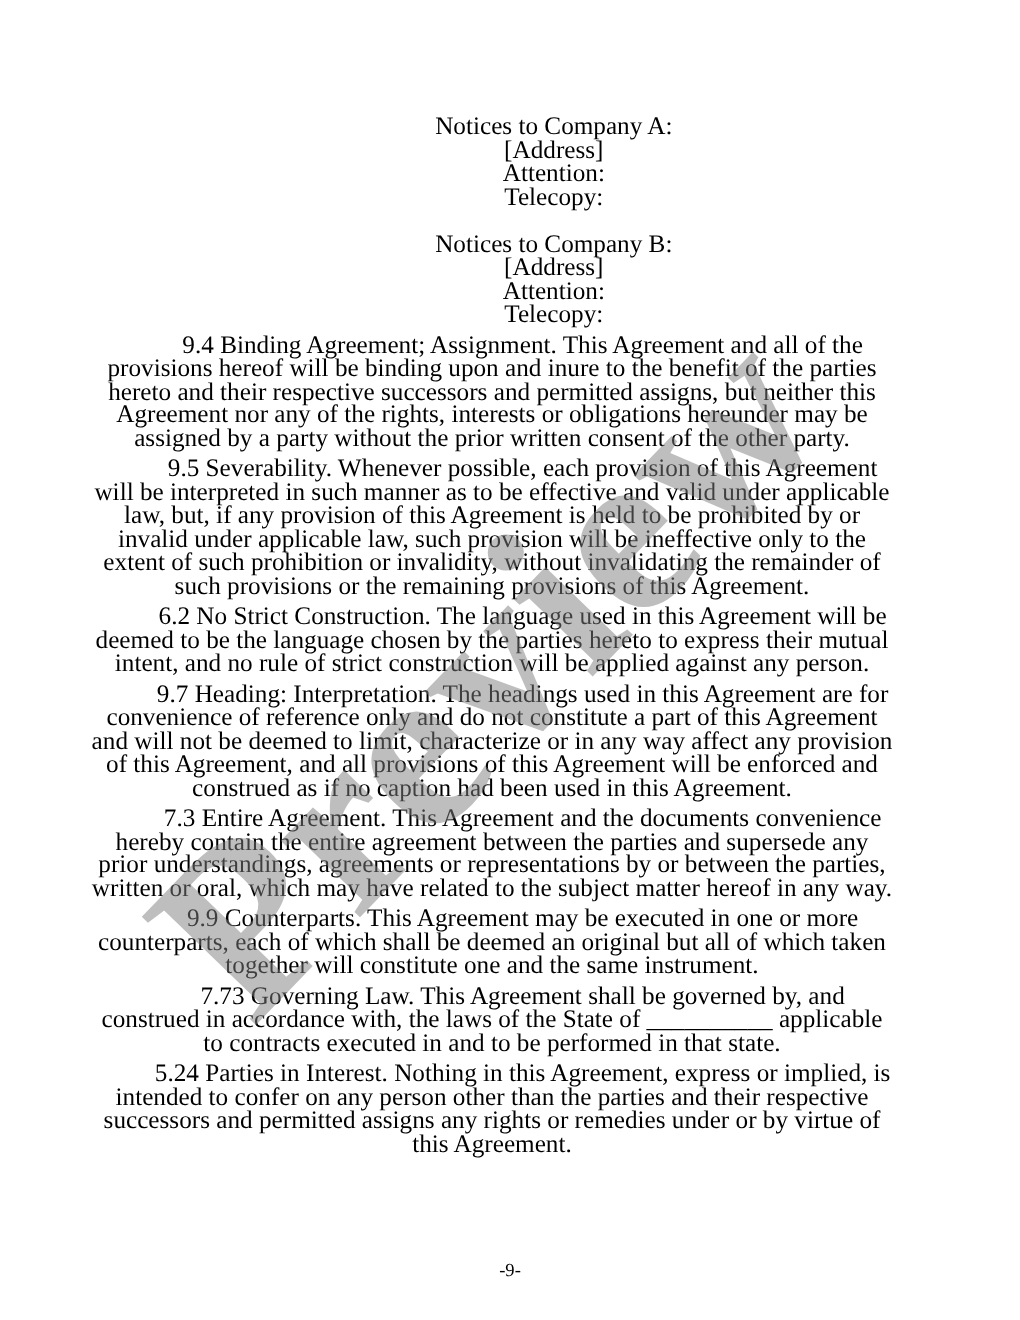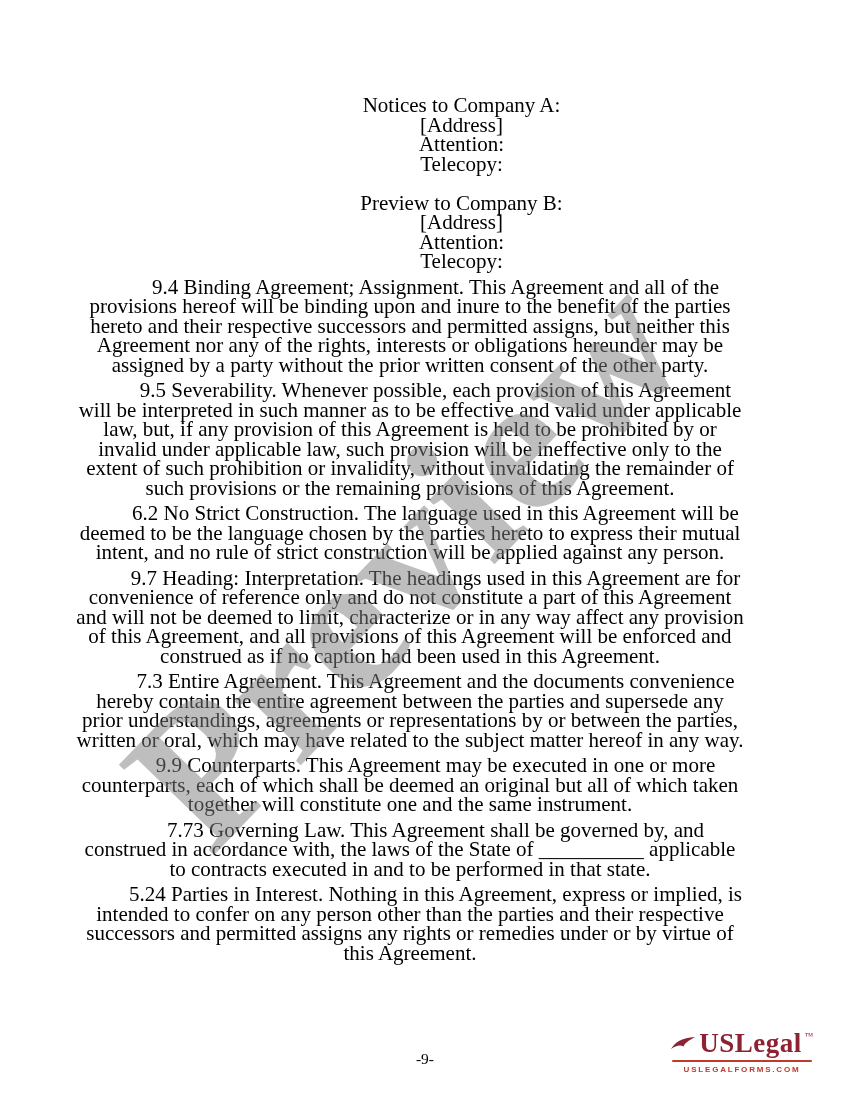--- a/index.html
+++ b/index.html
@@ -108,21 +108,21 @@
   <div class="content">
 
     <div class="notices">
       <div class="notice-block">
         <div class="notice-line">Notices to Company A:</div>
         <div class="notice-line">[Address]</div>
         <div class="notice-line">Attention:</div>
         <div class="notice-line">Telecopy:</div>
       </div>
       <div class="notice-block">
-        <div class="notice-line">Preview to Company B:</div>
+        <div class="notice-line">Notices to Company B:</div>
         <div class="notice-line">[Address]</div>
         <div class="notice-line">Attention:</div>
         <div class="notice-line">Telecopy:</div>
       </div>
     </div>
 
     <p class="para"><span>9.4</span> <span>Binding Agreement; Assignment. This Agreement and all of the provisions hereof will be binding upon and inure to the benefit of the parties hereto and their respective successors and permitted assigns, but neither this Agreement nor any of the rights, interests or obligations hereunder may be assigned by a party without the prior written consent of the other party.</span></p>
 
     <p class="para"><span>9.5</span> <span>Severability. Whenever possible, each provision of this Agreement will be interpreted in such manner as to be effective and valid under applicable law, but, if any provision of this Agreement is held to be prohibited by or invalid under applicable law, such provision will be ineffective only to the extent of such prohibition or invalidity, without invalidating the remainder of such provisions or the remaining provisions of this Agreement.</span></p>
 
@@ -135,25 +135,14 @@
     <p class="para"><span>9.9</span> <span>Counterparts. This Agreement may be executed in one or more counterparts, each of which shall be deemed an original but all of which taken together will constitute one and the same instrument.</span></p>
 
     <p class="para"><span>7.73</span> <span>Governing Law. This Agreement shall be governed by, and construed in accordance with, the laws of the State of __________ applicable to contracts executed in and to be performed in that state.</span></p>
 
     <p class="para"><span>5.24</span> <span>Parties in Interest. Nothing in this Agreement, express or implied, is intended to confer on any person other than the parties and their respective successors and permitted assigns any rights or remedies under or by virtue of this Agreement.</span></p>
 
   </div>
 
   <div class="footer-page">-9-</div>
 
-  <div class="logo">
-    <div class="logo-row">
-      <svg class="eagle" width="26" height="16" viewBox="0 0 26 16" aria-hidden="true">
-        <path d="M1 13 C6 5 12 2 25 1 C18 5 15 7 13.5 10.5 C10 8.5 5.5 10 1 13 Z" fill="#8c2332"></path>
-      </svg>
-      <span class="logo-text">USLegal</span>
-      <span class="logo-tm">™</span>
-    </div>
-    <div class="logo-rule"></div>
-    <div class="logo-tagline">USLEGALFORMS.COM</div>
-  </div>
 
 </div>
 
 </body></html>

